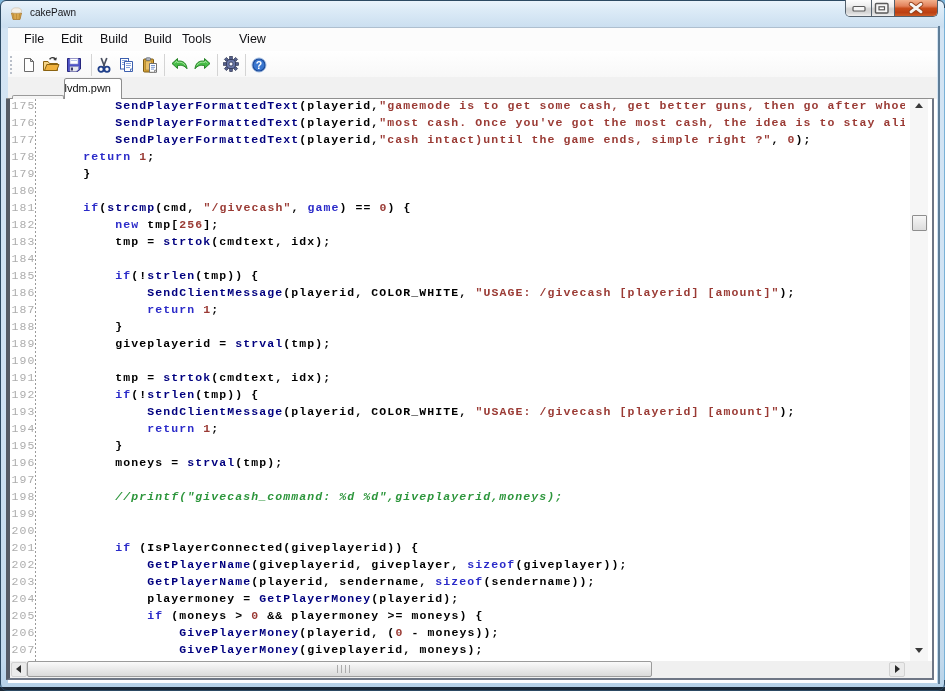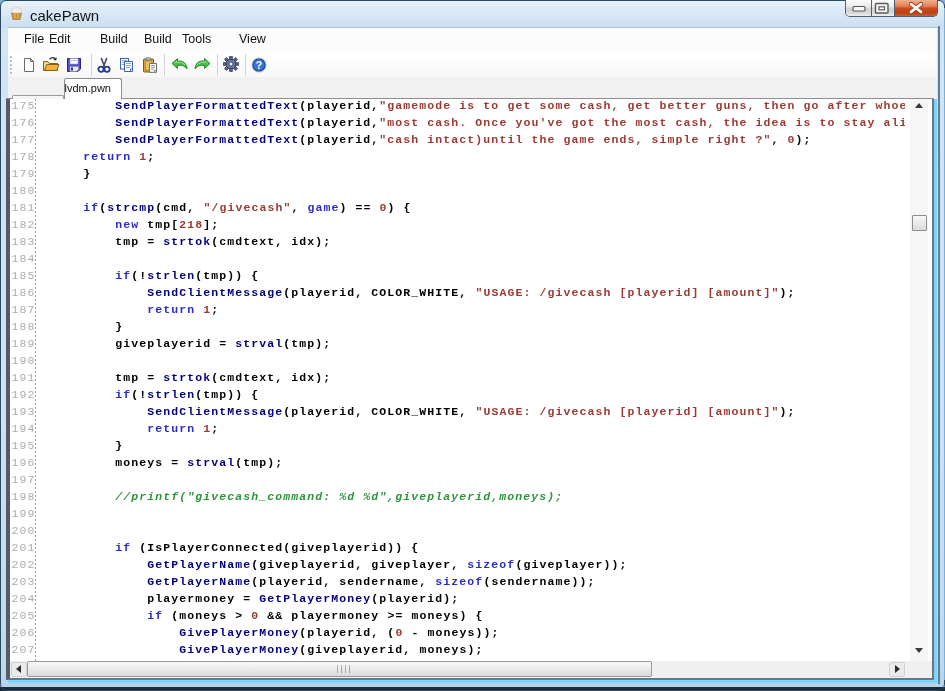--- a/index.html
+++ b/index.html
@@ -4,27 +4,27 @@
 html,body{width:945px;height:691px;overflow:hidden}
 body{font-family:"Liberation Sans",sans-serif;position:relative;background:#7cb5da}
 .abs{position:absolute}
 #win{position:absolute;left:0;top:0;width:945px;height:691px;background:#aacce8;border-radius:6px 6px 7px 7px;overflow:hidden}
 #outerline{position:absolute;left:0;top:0;width:945px;height:691px;border:1px solid #2d4a63;border-radius:6px 6px 7px 7px;z-index:50;pointer-events:none}
 #glass{position:absolute;left:1px;top:1px;width:943px;height:687px;border-radius:5px 5px 6px 6px;
  background:linear-gradient(180deg,#eaf3fb 0px,#dcebf7 9px,#cbdff0 26px,#d3e4f3 28px,#cfe2f3 400px,#c2d9ec 660px,#b6d2e8 687px)}
 #bottomdark{position:absolute;left:0;top:687px;width:945px;height:4px;background:#1c2a38;z-index:40}
 #innerR{position:absolute;left:938px;top:26px;width:2px;height:658px;background:#5e7d98;z-index:6}
 #innerT{position:absolute;left:8px;top:27px;width:930px;height:1px;background:#aebfcf;z-index:6}
-#title{position:absolute;left:30px;top:7px;font-size:15px;color:#16161a;z-index:5}
+#title{position:absolute;left:30px;top:7px;font-size:10px;color:#16161a;z-index:5}
 #wbtns{position:absolute;left:845px;top:0px;height:17px;z-index:55;display:flex;border:1px solid #53606c;border-top:none;border-radius:0 0 5px 5px;overflow:hidden}
 .wb{height:16px;position:relative;background:linear-gradient(180deg,#fdfdfd 0%,#ececec 40%,#d2d2d2 55%,#d8d8d8 80%,#efefef 100%)}
 #wb-min{width:26px;border-right:1px solid #53606c}
 #wb-max{width:23px;border-right:1px solid #53606c}
 #wb-close{width:42px;background:linear-gradient(180deg,#f3b18d 0%,#e2815a 38%,#ca4d1b 52%,#bc4013 78%,#cd5c26 100%)}
-#client{position:absolute;left:8px;top:28px;width:929px;height:655px;background:#7dd3fc;z-index:4}
+#client{position:absolute;left:8px;top:28px;width:929px;height:655px;background:#ffffff;z-index:4}
 #menubar{position:absolute;left:0;top:0;width:929px;height:23px;background:#fcfcfc}
 .mi{position:absolute;top:4px;font-size:12.5px;color:#101014}
 #toolbar{position:absolute;left:0;top:23px;width:929px;height:48px;background:linear-gradient(180deg,#ffffff,#f3f3f3 90%);}
 #tbline{position:absolute;left:0;top:48.5px;width:929px;height:1px;background:#a9a9a9}
 #tabstrip{position:absolute;left:0;top:49px;width:929px;height:20.8px;background:#f1f1f1}
 #tabline{position:absolute;left:-2px;top:69.8px;width:928px;height:1.5px;background:#8f8f8f}
 #tab1{position:absolute;left:3.5px;top:67px;width:52px;height:17.3px;background:linear-gradient(180deg,#f7f7f7,#e9e9e9);border:1px solid #9a9a9a;border-bottom:none;border-radius:2px 2px 0 0;font-size:11px;color:#111;text-align:left;line-height:16.5px}
 #tab2{position:absolute;left:55.5px;top:49.5px;width:58.5px;height:21.8px;background:#ffffff;border:1px solid #8e8e8e;border-bottom:none;border-radius:2.5px 2.5px 0 0;font-size:11px;color:#111;text-align:left;line-height:19.5px;z-index:3}
 #editor{position:absolute;left:-2px;top:71.3px;width:928px;height:581.2px;background:#ffffff;border-left:4px solid #565c66;border-right:2px solid #6e7685;border-bottom:2px solid #6e7685;overflow:hidden}
 .mono{font-family:"Liberation Mono",monospace;font-size:11.5px;letter-spacing:1.1px;line-height:17px;white-space:pre}
@@ -77,21 +77,21 @@
       <svg width="42" height="16">
         <path d="M16,4.2 L26,11.8 M26,4.2 L16,11.8" stroke="#93401b" stroke-width="4.6" stroke-linecap="round"></path>
         <path d="M16,4.2 L26,11.8 M26,4.2 L16,11.8" stroke="#f6f4f2" stroke-width="2.8" stroke-linecap="round"></path>
       </svg>
     </div>
 </div>
 
 <div id="client">
 <div id="menubar">
 <span class="mi" style="left:16px">File</span>
-<span class="mi" style="left:41px">Edit</span>
+<span class="mi" style="left:53px">Edit</span>
 <span class="mi" style="left:92px">Build</span>
 <span class="mi" style="left:136px">Build</span>
 <span class="mi" style="left:174px">Tools</span>
 <span class="mi" style="left:231px">View</span>
 </div>
 <div id="toolbar"></div>
     <div id="tbline"></div>
 <div class="abs" style="left:2px;top:28px;width:2px;height:20px;background:repeating-linear-gradient(180deg,#b9bfc9 0 2px,transparent 2px 4px);z-index:2"></div>
 <div class="abs" style="left:83px;top:26px;width:1px;height:22px;background:#d4d4d4;z-index:2"></div>
 <div class="abs" style="left:156px;top:26px;width:1px;height:22px;background:#d4d4d4;z-index:2"></div>
@@ -206,21 +206,21 @@
 207</div>
 <div id="dotline"></div>
 <div id="codewrap">
         <div id="code" class="mono">        <span class="f">SendPlayerFormattedText</span>(playerid,<span class="s">"gamemode is to get some cash, get better guns, then go after whoever has the most"</span>);
         <span class="f">SendPlayerFormattedText</span>(playerid,<span class="s">"most cash. Once you've got the most cash, the idea is to stay alive the longest with"</span>);
         <span class="f">SendPlayerFormattedText</span>(playerid,<span class="s">"cash intact)until the game ends, simple right ?"</span>, <span class="s">0</span>);
     <span class="k">return</span> <span class="s">1</span>;
     }
 
     <span class="k">if</span>(<span class="f">strcmp</span>(cmd, <span class="s">"/givecash"</span>, <span class="k">game</span>) == <span class="s">0</span>) {
-        <span class="k">new</span> tmp[<span class="s">218</span>];
+        <span class="k">new</span> tmp[<span class="s">256</span>];
         tmp = <span class="f">strtok</span>(cmdtext, idx);
 
         <span class="k">if</span>(!<span class="f">strlen</span>(tmp)) {
             <span class="f">SendClientMessage</span>(playerid, COLOR_WHITE, <span class="s">"USAGE: /givecash [playerid] [amount]"</span>);
             <span class="k">return</span> <span class="s">1</span>;
         }
         giveplayerid = <span class="f">strval</span>(tmp);
 
         tmp = <span class="f">strtok</span>(cmdtext, idx);
         <span class="k">if</span>(!<span class="f">strlen</span>(tmp)) {

